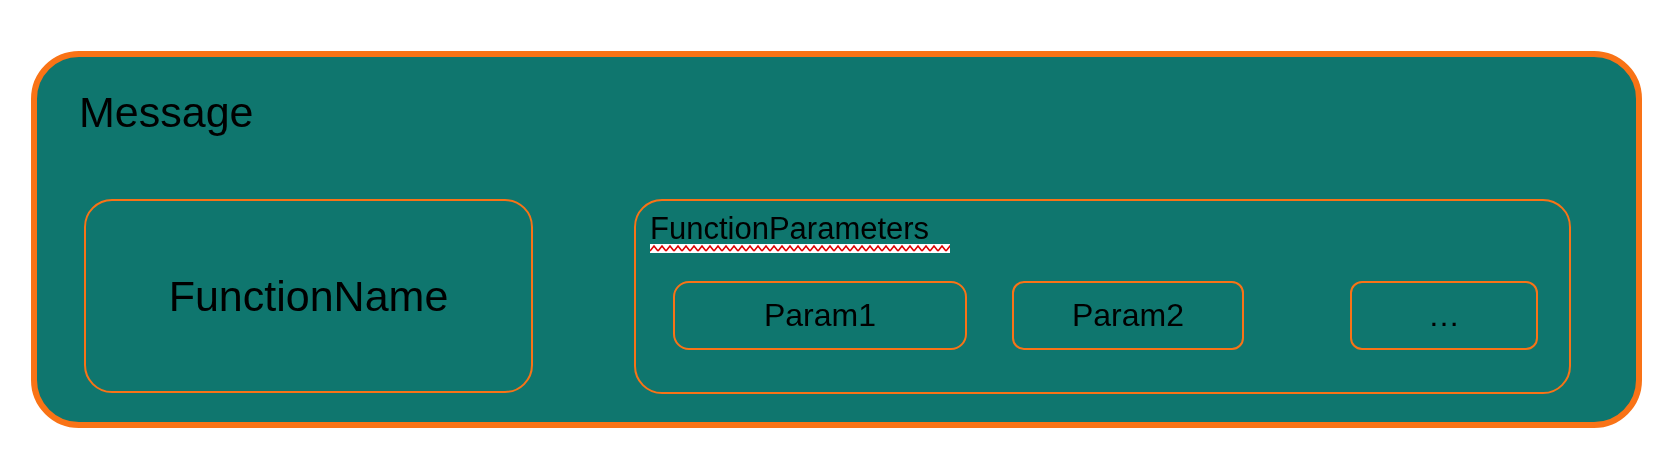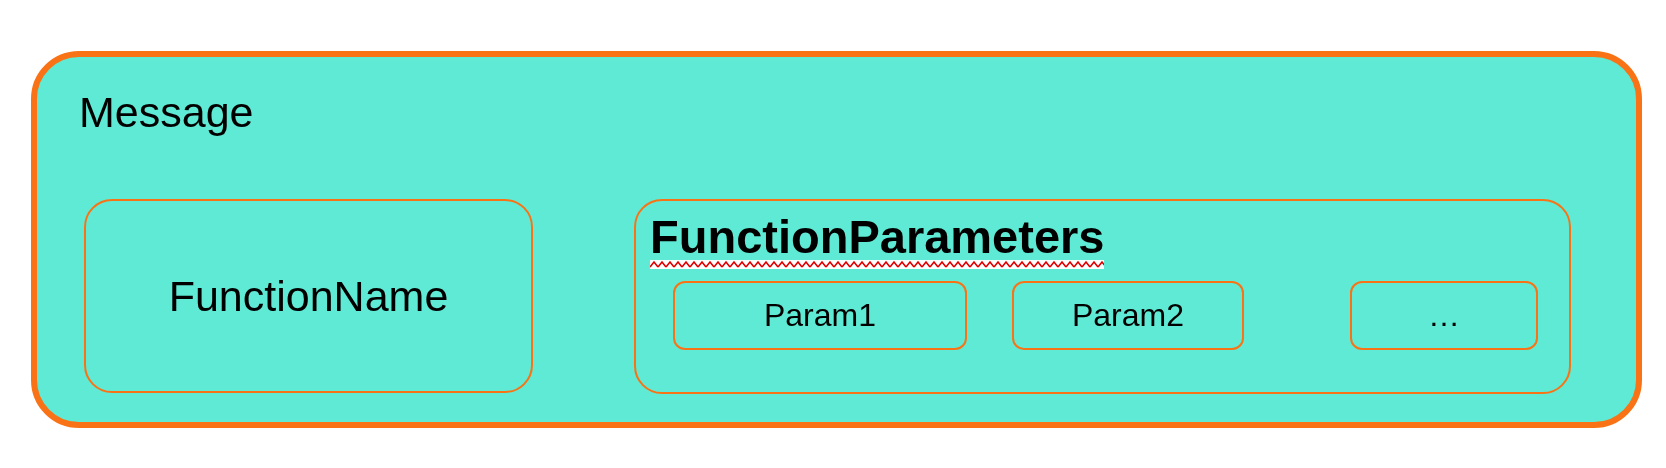--- a/index.html
+++ b/index.html
@@ -12,21 +12,21 @@
     width: 1666px;
     height: 468px;
     background: #ffffff;
     font-family: "Liberation Sans", sans-serif;
     color: #000000;
     overflow: hidden;
   }
   .node {
     position: absolute;
     box-sizing: border-box;
-    background: #5eead4;
+    background: #0f766e;
     border: 2px solid #f97316;
   }
   .outer {
     left: 31px;
     top: 51px;
     width: 1611px;
     height: 377px;
     border-width: 6px;
     border-radius: 48px;
   }
@@ -60,40 +60,39 @@
     border-radius: 28px;
   }
   .fp-label-wrap {
     position: absolute;
     left: 14px;
     top: 12px;
     display: inline-block;
   }
   .fp-label {
     display: block;
-    font-size: 47px;
+    font-size: 31px;
     line-height: 1;
     white-space: nowrap;
-    font-weight: bold;
   }
   .squiggle {
     display: block;
     width: 100%;
     height: 9px;
     margin-top: 0px;
   }
   .param {
     top: 80px;
     height: 69px;
     border-radius: 12px;
     display: flex;
     align-items: center;
     justify-content: center;
   }
-  .param1 { left: 37px;  width: 294px; }
+  .param1 { left: 37px;  width: 294px; border-radius: 16px; }
   .param2 { left: 376px; width: 232px; }
   .param3 { left: 714px; width: 188px; }
   .param-label {
     font-size: 32px;
     white-space: nowrap;
   }
 </style>
 </head>
 <body>
 

